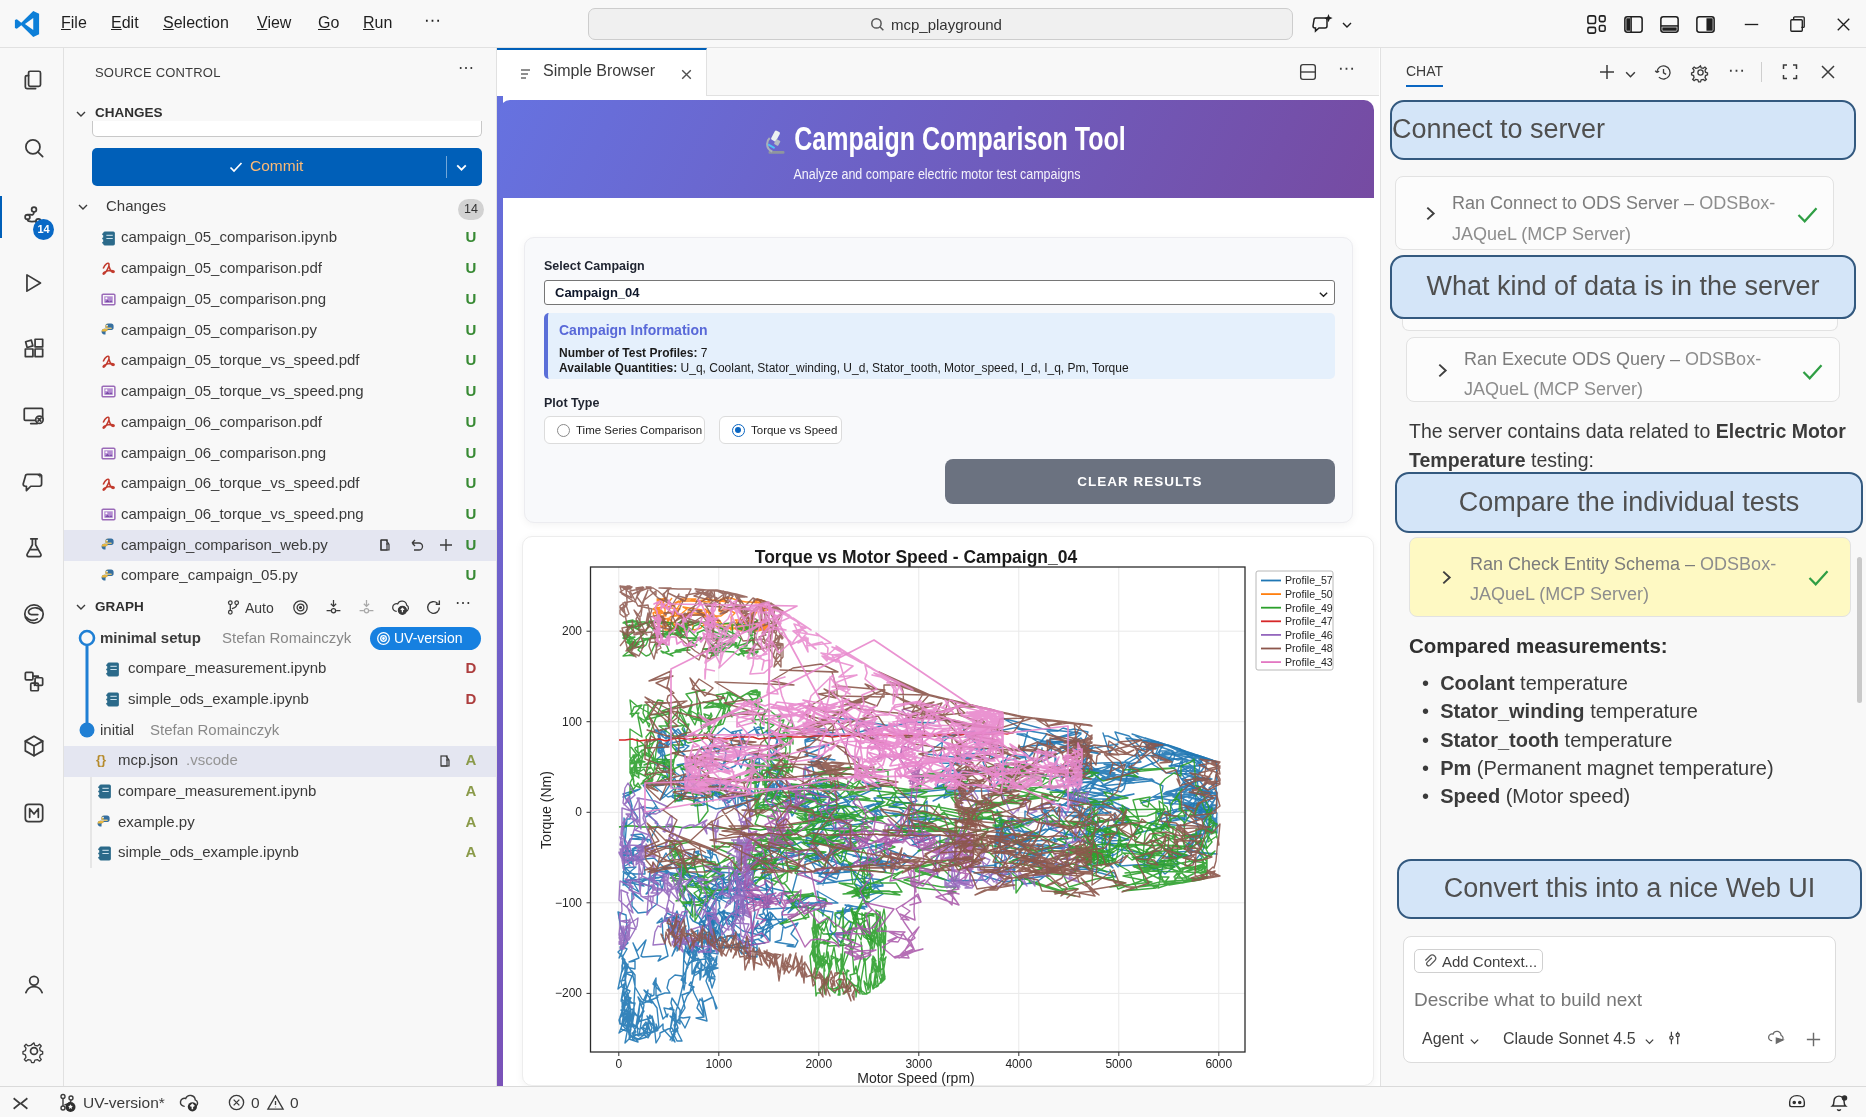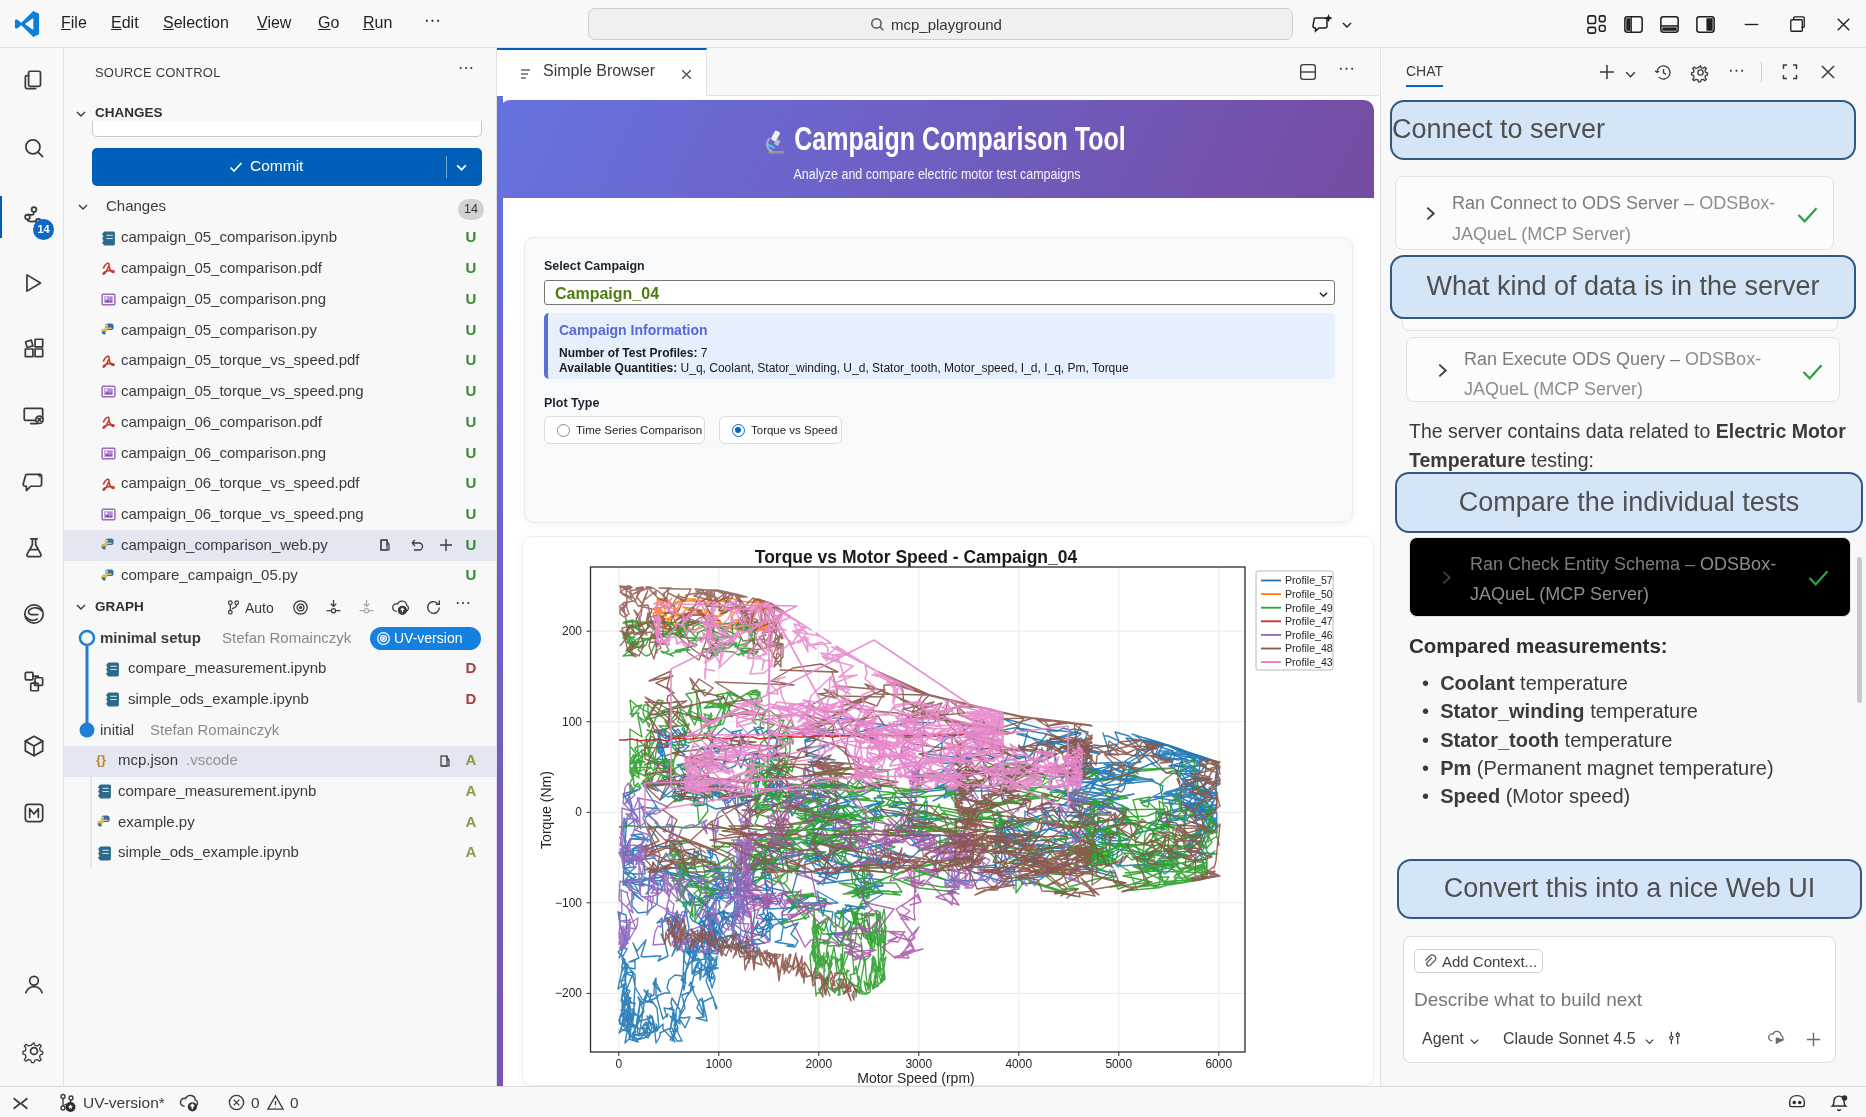--- a/index.html
+++ b/index.html
@@ -140,21 +140,21 @@
 <div class="abs" style="left:458px;top:58px;font-size:16px;color:#3b3b3b">⋯</div>
 <svg class="abs" style="left:74px;top:107px" width="14" height="14" viewBox="0 0 14 14" fill="none" stroke="#3b3b3b" stroke-width="1.4">
     <path d="M3 5 l4 4 4-4"></path>
   </svg>
 <div class="abs" style="left:95px;top:105px;font-size:13.5px;font-weight:700;color:#2f2f2f">CHANGES</div>
 <div class="abs" style="left:92px;top:121px;width:390px;height:16px;background:#fff;border:1px solid #c8c8c8;border-top:none;border-radius:0 0 5px 5px"></div>
 <div class="abs" style="left:92px;top:148px;width:390px;height:38px;background:#005fb8;border-radius:5px">
   <svg class="abs" style="left:136px;top:11px" width="16" height="16" viewBox="0 0 16 16" fill="none" stroke="#fff" stroke-width="1.7">
       <path d="M2.5 8.5 L6 12 L13.5 4"></path>
     </svg>
-  <div class="abs" style="left:158px;top:9px;color:#ffffff;font-size:15.5px">Commit</div>
+  <div class="abs" style="left:158px;top:9px;color:#fdba74;font-size:15.5px">Commit</div>
   <div class="abs" style="left:354px;top:8px;width:1px;height:22px;background:rgba(255,255,255,0.45)"></div>
   <svg class="abs" style="left:362px;top:12px" width="15" height="15" viewBox="0 0 14 14" fill="none" stroke="#fff" stroke-width="1.7">
       <path d="M3 5 l4 4 4-4"></path>
     </svg>
 </div>
 <svg class="abs" style="left:76px;top:200px" width="14" height="14" viewBox="0 0 14 14" fill="none" stroke="#3b3b3b" stroke-width="1.4">
     <path d="M3 5 l4 4 4-4"></path>
   </svg>
 <div class="abs" style="left:106px;top:197px;font-size:15px;color:#3b3b3b">Changes</div>
 <div class="abs" style="left:458px;top:199px;width:26px;height:21px;background:#d2d2d2;border-radius:11px;font-size:12.5px;color:#333;text-align:center;line-height:21px">14</div>
@@ -387,41 +387,42 @@
             <path d="M7.5 17.5 l7 4" stroke="#4fc3f7" stroke-width="2"></path>
           </g>
         </svg>
   <div class="abs" style="left:23px;top:24px;width:874px;text-align:center;font-size:25px;font-weight:700;color:#fff;transform:scaleY(1.3);transform-origin:center">Campaign Comparison Tool</div>
     <div class="abs" style="left:0;top:67px;width:874px;text-align:center;font-size:12.5px;color:rgba(255,255,255,0.93);transform:scaleY(1.15)">Analyze and compare electric motor test campaigns</div>
   </div>
 
   <div class="abs" style="left:27px;top:141px;width:829px;height:286px;background:#f8f9fb;border:1px solid #ececf0;border-radius:10px;box-shadow:0 2px 8px rgba(0,0,0,0.05)">
     <div class="abs" style="left:19px;top:21px;font-size:12.5px;font-weight:700;color:#1f2430">Select Campaign</div>
     <div class="abs" style="left:19px;top:42px;width:791px;height:25px;background:#fff;border:1px solid #767676;border-radius:3px">
-      <div class="abs" style="left:10px;top:4px;font-size:16px;font-weight:600;color:#4d7c0f">Campaign_04</div>
+      <div class="abs" style="left:10px;top:4px;font-size:13px;font-weight:600;color:#0f172a">Campaign_04</div>
       <svg class="abs" style="left:773px;top:8px" width="11" height="11" viewBox="0 0 12 12" fill="none" stroke="#222" stroke-width="1.5">
             <path d="M2 4 l4 4 4-4"></path>
           </svg>
     </div>
     <div class="abs" style="left:19px;top:75px;width:791px;height:66px;background:#e5f0fc;border-left:4px solid #5b6fd8;border-radius:5px">
       <div class="abs" style="left:11px;top:9px;font-size:14px;font-weight:700;color:#5868d8">Campaign Information</div>
       <div class="abs" style="left:11px;top:33px;font-size:12px;color:#1a1a1a"><b>Number of Test Profiles:</b> 7</div>
       <div class="abs" style="left:11px;top:48px;font-size:12px;color:#1a1a1a"><b>Available Quantities:</b> U_q, Coolant, Stator_winding, U_d, Stator_tooth, Motor_speed, I_d, I_q, Pm, Torque</div>
     </div>
     <div class="abs" style="left:19px;top:158px;font-size:12.5px;font-weight:700;color:#1f2430">Plot Type</div>
     <div class="abs" style="left:19px;top:178px;width:161px;height:28px;background:#fff;border:1px solid #dcdcdc;border-radius:6px">
       <div class="abs" style="left:12px;top:7px;width:13px;height:13px;border:1.5px solid #8a8a8a;border-radius:50%"></div>
       <div class="abs" style="left:31px;top:7px;font-size:11.5px;color:#222">Time Series Comparison</div>
     </div>
     <div class="abs" style="left:194px;top:178px;width:123px;height:28px;background:#fff;border:1px solid #dcdcdc;border-radius:6px">
       <div class="abs" style="left:12px;top:7px;width:13px;height:13px;border:1.5px solid #0a66c2;border-radius:50%;background:#fff">
             <div class="abs" style="left:2px;top:2px;width:6px;height:6px;background:#0a66c2;border-radius:50%"></div>
           </div>
       <div class="abs" style="left:31px;top:7px;font-size:11.5px;color:#222">Torque vs Speed</div>
     </div>
+    <div class="abs" style="left:420px;top:221px;width:390px;height:45px;background:#6b7280;border-radius:8px;color:#fff;font-size:13.5px;font-weight:700;letter-spacing:1px;text-align:center;line-height:45px">CLEAR RESULTS</div>
   </div>
 
   <div class="abs" style="left:25px;top:440px;width:852px;height:550px;background:#fff;border:1px solid #ededed;border-radius:10px;box-shadow:0 2px 8px rgba(0,0,0,0.05)"></div>
   <svg class="abs" style="left:0;top:440px" width="882" height="550" viewBox="497 536 882 550" font-family="Liberation Sans, sans-serif">
     <text x="916" y="563" text-anchor="middle" font-size="17.5" font-weight="bold" fill="#1a1a1a">Torque vs Motor Speed - Campaign_04</text>
     <rect x="590.5" y="567" width="654.5" height="485" fill="#ffffff" stroke="none"></rect>
     <line x1="618.8" y1="567" x2="618.8" y2="1052" stroke="#e9e9e9" stroke-width="1"></line>
 <line x1="718.8" y1="567" x2="718.8" y2="1052" stroke="#e9e9e9" stroke-width="1"></line>
 <line x1="818.8" y1="567" x2="818.8" y2="1052" stroke="#e9e9e9" stroke-width="1"></line>
 <line x1="918.8" y1="567" x2="918.8" y2="1052" stroke="#e9e9e9" stroke-width="1"></line>
@@ -557,21 +558,21 @@
   <div class="abs" style="left:57px;top:6px;font-size:18px;color:#7c7c7c;line-height:30px">Ran Execute ODS Query – <span style="color:#8d8d8d">ODSBox-</span><br><span style="color:#8d8d8d">JAQueL (MCP Server)</span></div>
   <svg class="abs" style="left:392px;top:20px" width="27" height="27" viewBox="0 0 24 24" fill="none" stroke="#2f9e44" stroke-width="2">
         <path d="M4 12.5 L9.5 18 L20 6.5"></path>
       </svg>
 </div>
 
 <div class="abs" style="left:1409px;top:417px;width:444px;font-size:19.5px;color:#3b3b3b;line-height:29px;white-space:normal">The server contains data related to <b>Electric Motor Temperature</b> testing:</div>
 
 <div class="abs" style="left:1395px;top:472px;width:468px;height:61px;background:#d4e5f8;border:2.5px solid #33597f;border-radius:14px;text-align:center;font-size:27px;color:#4f4f4f;line-height:56px">Compare the individual tests</div>
 
-<div class="abs" style="left:1409px;top:537px;width:442px;height:80px;background:#000000;border:1.5px solid #e2e2e2;border-radius:8px">
+<div class="abs" style="left:1409px;top:537px;width:442px;height:80px;background:#fef9c3;border:1.5px solid #e2e2e2;border-radius:8px">
   <svg class="abs" style="left:28px;top:31px" width="17" height="17" viewBox="0 0 16 16" fill="none" stroke="#3f3f3f" stroke-width="1.8">
         <path d="M5 2.5 L11 8 L5 13.5"></path>
       </svg>
   <div class="abs" style="left:60px;top:11px;font-size:18px;color:#7c7c7c;line-height:30px">Ran Check Entity Schema – <span style="color:#8d8d8d">ODSBox-</span><br><span style="color:#8d8d8d">JAQueL (MCP Server)</span></div>
   <svg class="abs" style="left:395px;top:26px" width="27" height="27" viewBox="0 0 24 24" fill="none" stroke="#2f9e44" stroke-width="2">
         <path d="M4 12.5 L9.5 18 L20 6.5"></path>
       </svg>
 </div>
 
 <div class="abs" style="left:1409px;top:634px;font-size:20.5px;font-weight:700;color:#2f2f2f">Compared measurements:</div>

